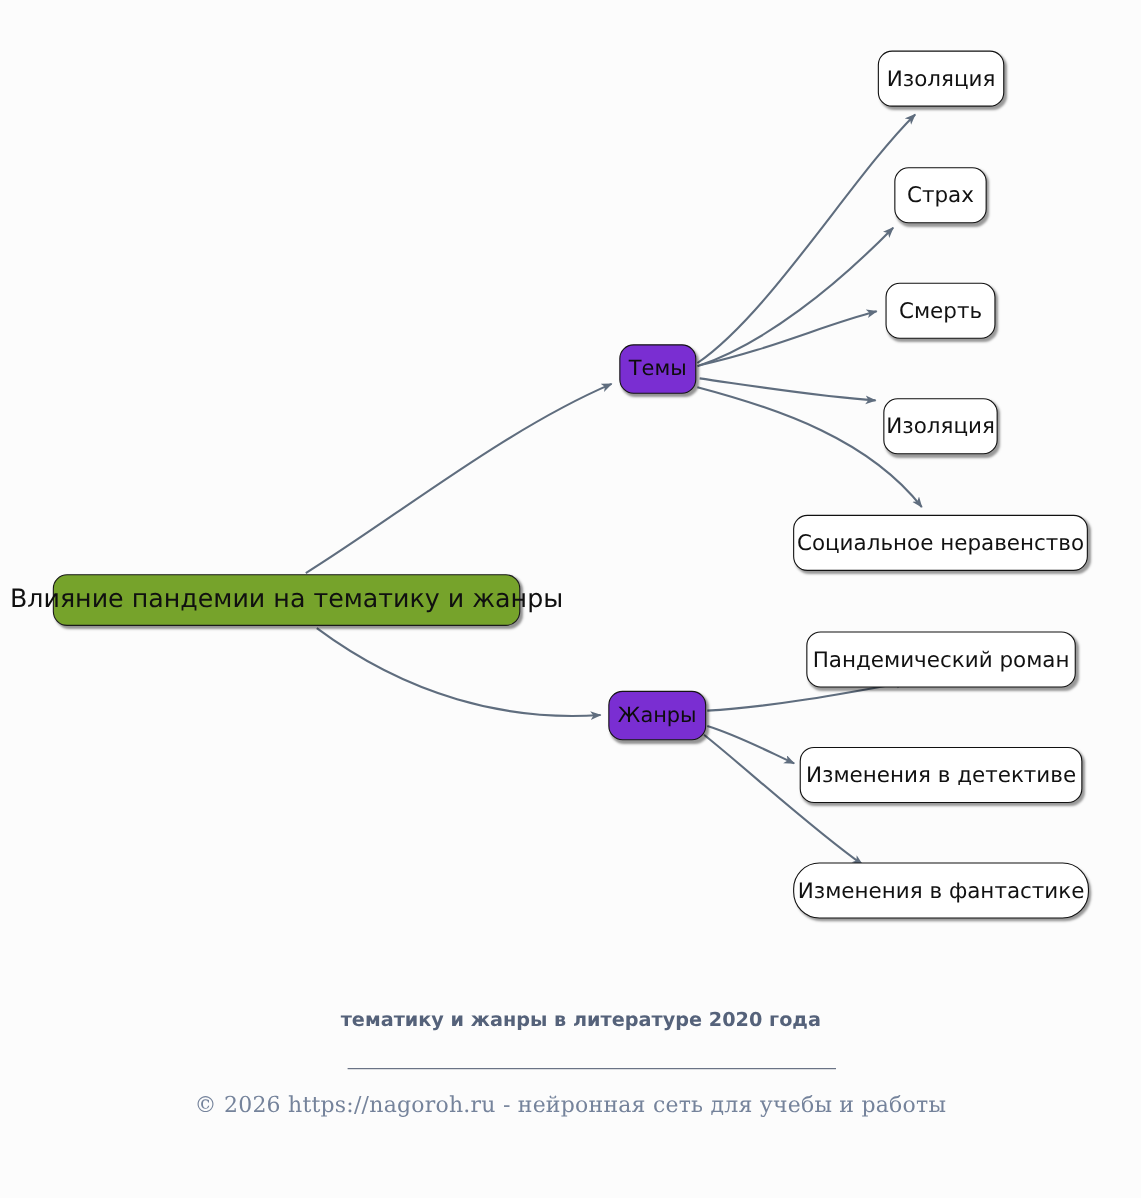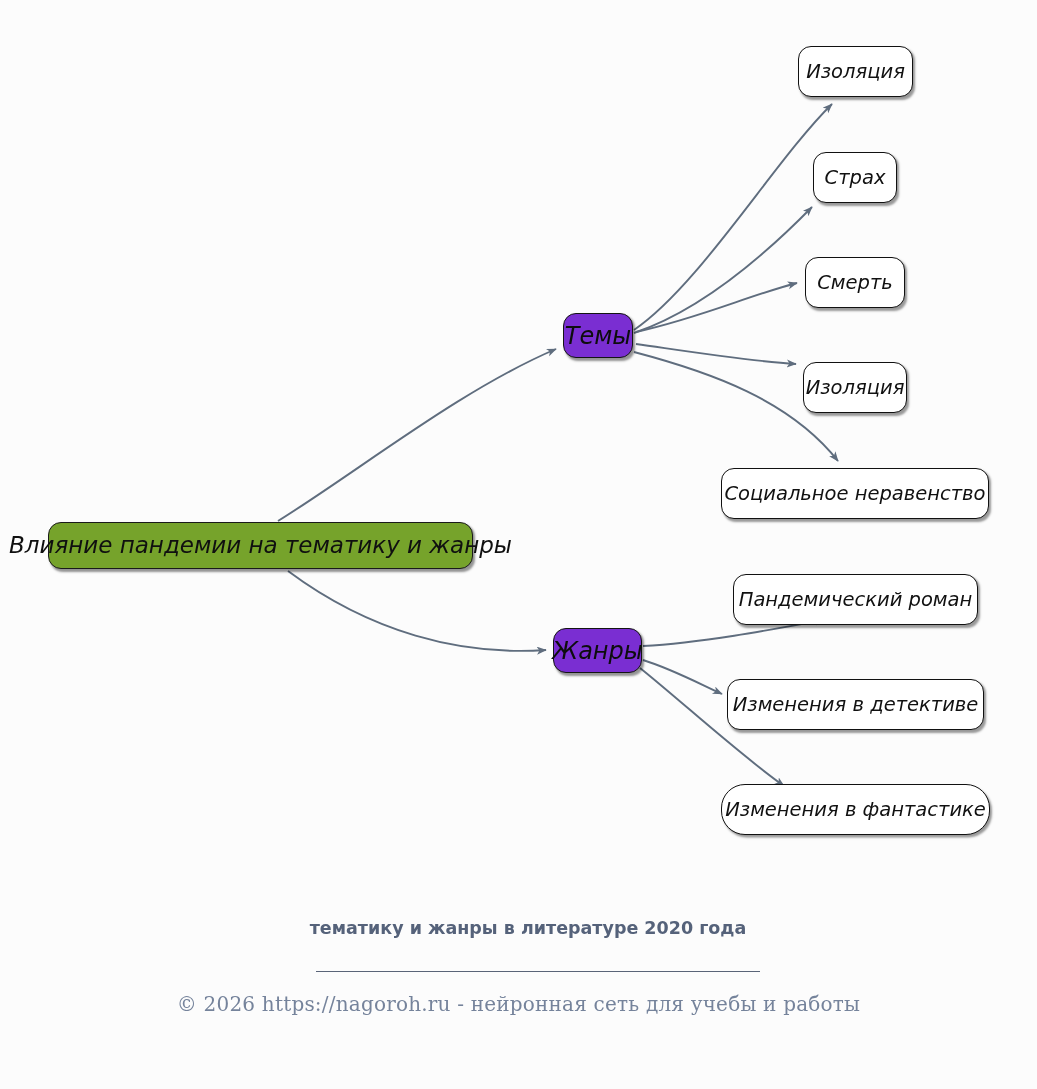--- a/index.html
+++ b/index.html
@@ -31,41 +31,40 @@
   }
   .node {
     position: absolute;
     box-sizing: border-box;
     display: flex;
     align-items: center;
     justify-content: center;
     border-radius: 13px;
     white-space: nowrap;
     line-height: 1;
-    font-style: italic;
   }
   .node-label {
     display: block;
     line-height: 1;
   }
   
   .node-root {
     background: #76a32b;
     border: 1.6px solid #1a1a1a;
     color: #101010;
     font-size: 23px;
     box-shadow: 2px 2.5px 2.2px rgba(0,0,0,0.42);
     padding: 0 14px;
   }
   
   .node-branch {
     background: #7a2ed2;
     border: 1.6px solid #141414;
     color: #0d0d0d;
-    font-size: 24px;
+    font-size: 19px;
     box-shadow: 2px 2.5px 2.2px rgba(0,0,0,0.42);
     padding: 0 12px;
   }
   
   .node-leaf {
     background: #ffffff;
     border: 1.6px solid #111111;
     color: #111111;
     font-size: 19.5px;
     box-shadow: 2px 2.5px 2.2px rgba(0,0,0,0.40);

